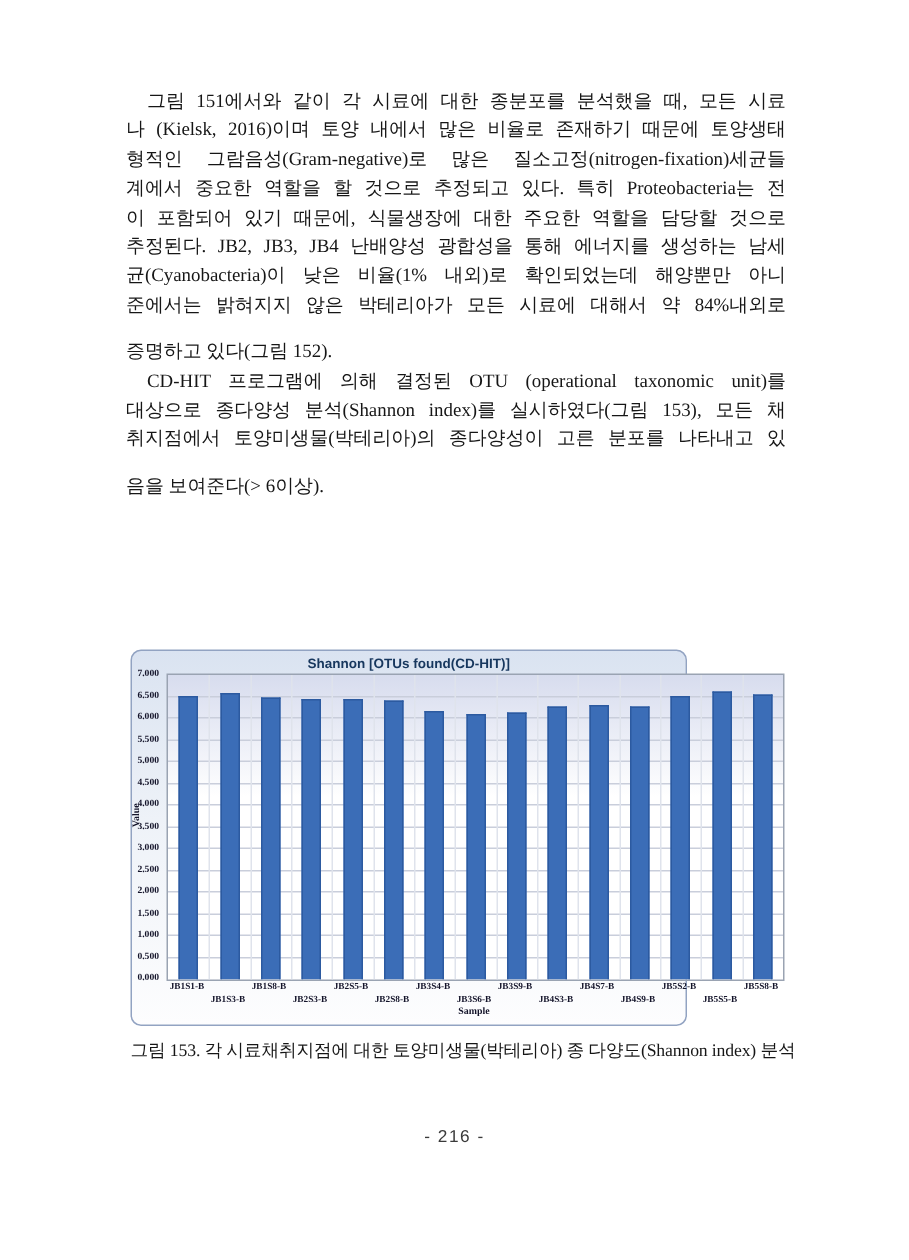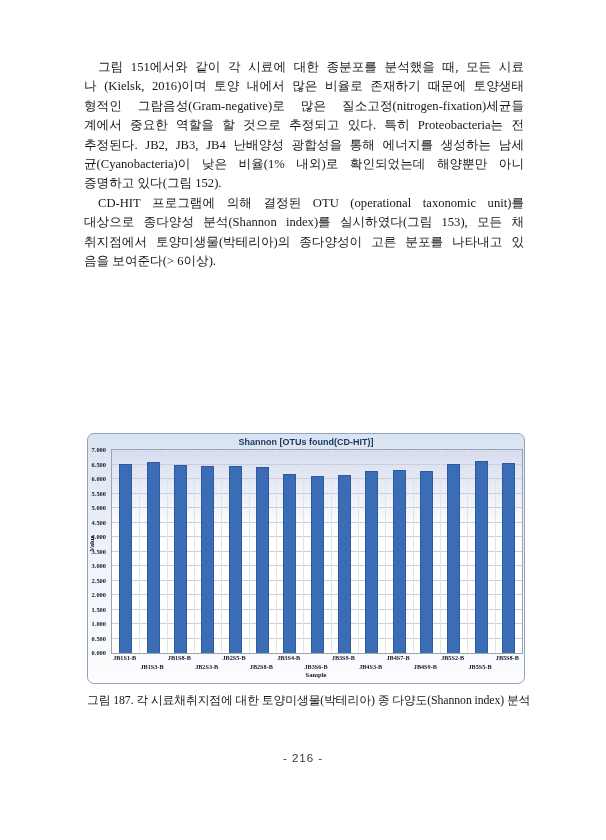--- a/index.html
+++ b/index.html
@@ -12,24 +12,24 @@
   .text-block{
     position:absolute; left:84px; top:58px; width:440px;
     font-size:12.6px; line-height:19.4px; letter-spacing:0px;
   }
   .para{margin:0;}
   .line{
     text-align:justify; text-align-last:justify;
     height:19.4px; overflow:hidden; white-space:normal;
   }
   .line.first{text-indent:14px;}
-  .line.last{text-align:left; text-align-last:left;}
+  .line.last{text-align:left; text-align-last:left;margin-top:12px;}
   
   .chart{
-    position:absolute; left:87px; top:433px; width:438px; height:251px;
+    position:absolute; left:87px; top:433px; width:371px; height:251px;
     border:1px solid var(--chart-border,#92a3c2); border-radius:7px;
     background:linear-gradient(180deg,var(--frame-bg-top,#dae3f1) 0%,#eef2f8 45%,#fdfdfe 100%);
     box-sizing:border-box;
     font-family:"Liberation Serif","DejaVu Serif",serif;
   }
   .chart-title{
     position:absolute; left:0; top:3px; width:100%; text-align:center;
     font-family:"Liberation Sans","DejaVu Sans",sans-serif;
     font-size:9px; font-weight:bold; color:var(--title-color,#17375e);
   }
@@ -80,22 +80,24 @@
 <body>
 
 <div class="page">
 
   <div class="text-block">
     <div class="para">
         <div class="line first">그림 151에서와 같이 각 시료에 대한 종분포를 분석했을 때, 모든 시료</div>
         <div class="line">나 (Kielsk, 2016)이며 토양 내에서 많은 비율로 존재하기 때문에 토양생태</div>
         <div class="line">형적인 그람음성(Gram-negative)로 많은 질소고정(nitrogen-fixation)세균들</div>
         <div class="line">계에서 중요한 역할을 할 것으로 추정되고 있다. 특히 Proteobacteria는 전</div>
+        <div class="line">이 포함되어 있기 때문에, 식물생장에 대한 주요한 역할을 담당할 것으로</div>
         <div class="line">추정된다. JB2, JB3, JB4 난배양성 광합성을 통해 에너지를 생성하는 남세</div>
         <div class="line">균(Cyanobacteria)이 낮은 비율(1% 내외)로 확인되었는데 해양뿐만 아니</div>
+        <div class="line">준에서는 밝혀지지 않은 박테리아가 모든 시료에 대해서 약 84%내외로</div>
         <div class="line last">증명하고 있다(그림 152).</div>
       </div>
     <div class="para">
         <div class="line first">CD-HIT 프로그램에 의해 결정된 OTU (operational taxonomic unit)를</div>
         <div class="line">대상으로 종다양성 분석(Shannon index)를 실시하였다(그림 153), 모든 채</div>
         <div class="line">취지점에서 토양미생물(박테리아)의 종다양성이 고른 분포를 나타내고 있</div>
         <div class="line last">음을 보여준다(&gt; 6이상).</div>
       </div>
   </div>
 
@@ -176,17 +178,17 @@
         <div class="xtick low" style="left: 63.3333%;">JB4S3-B</div>
         <div class="xtick" style="left: 70%;">JB4S7-B</div>
         <div class="xtick low" style="left: 76.6667%;">JB4S9-B</div>
         <div class="xtick" style="left: 83.3333%;">JB5S2-B</div>
         <div class="xtick low" style="left: 90%;">JB5S5-B</div>
         <div class="xtick" style="left: 96.6667%;">JB5S8-B</div>
       </div>
     <div class="xaxis-title">Sample</div>
   </div>
 
-  <div class="caption">그림 187. 각 시료채취지점에 대한 토양미생물(박테리아) 종 다양도(Shannon index) 분석</div>
+  <div class="caption">그림 153. 각 시료채취지점에 대한 토양미생물(박테리아) 종 다양도(Shannon index) 분석</div>
 
   <div class="page-number">- 216 -</div>
 
 </div>
 
 </body></html>

